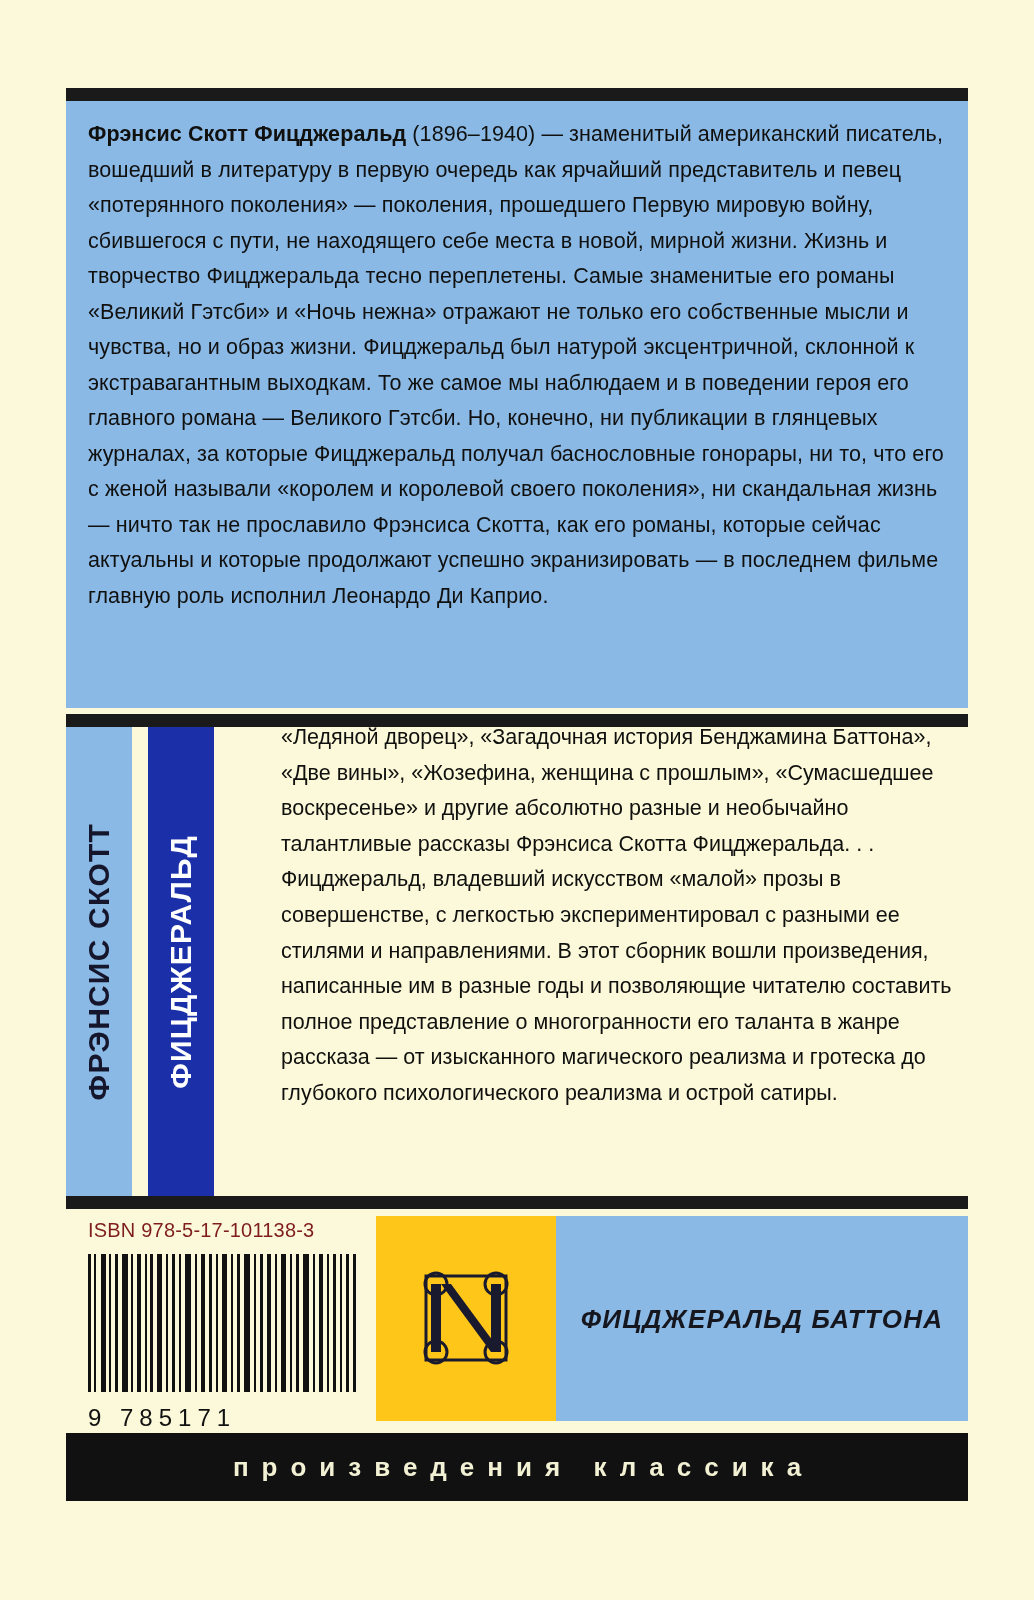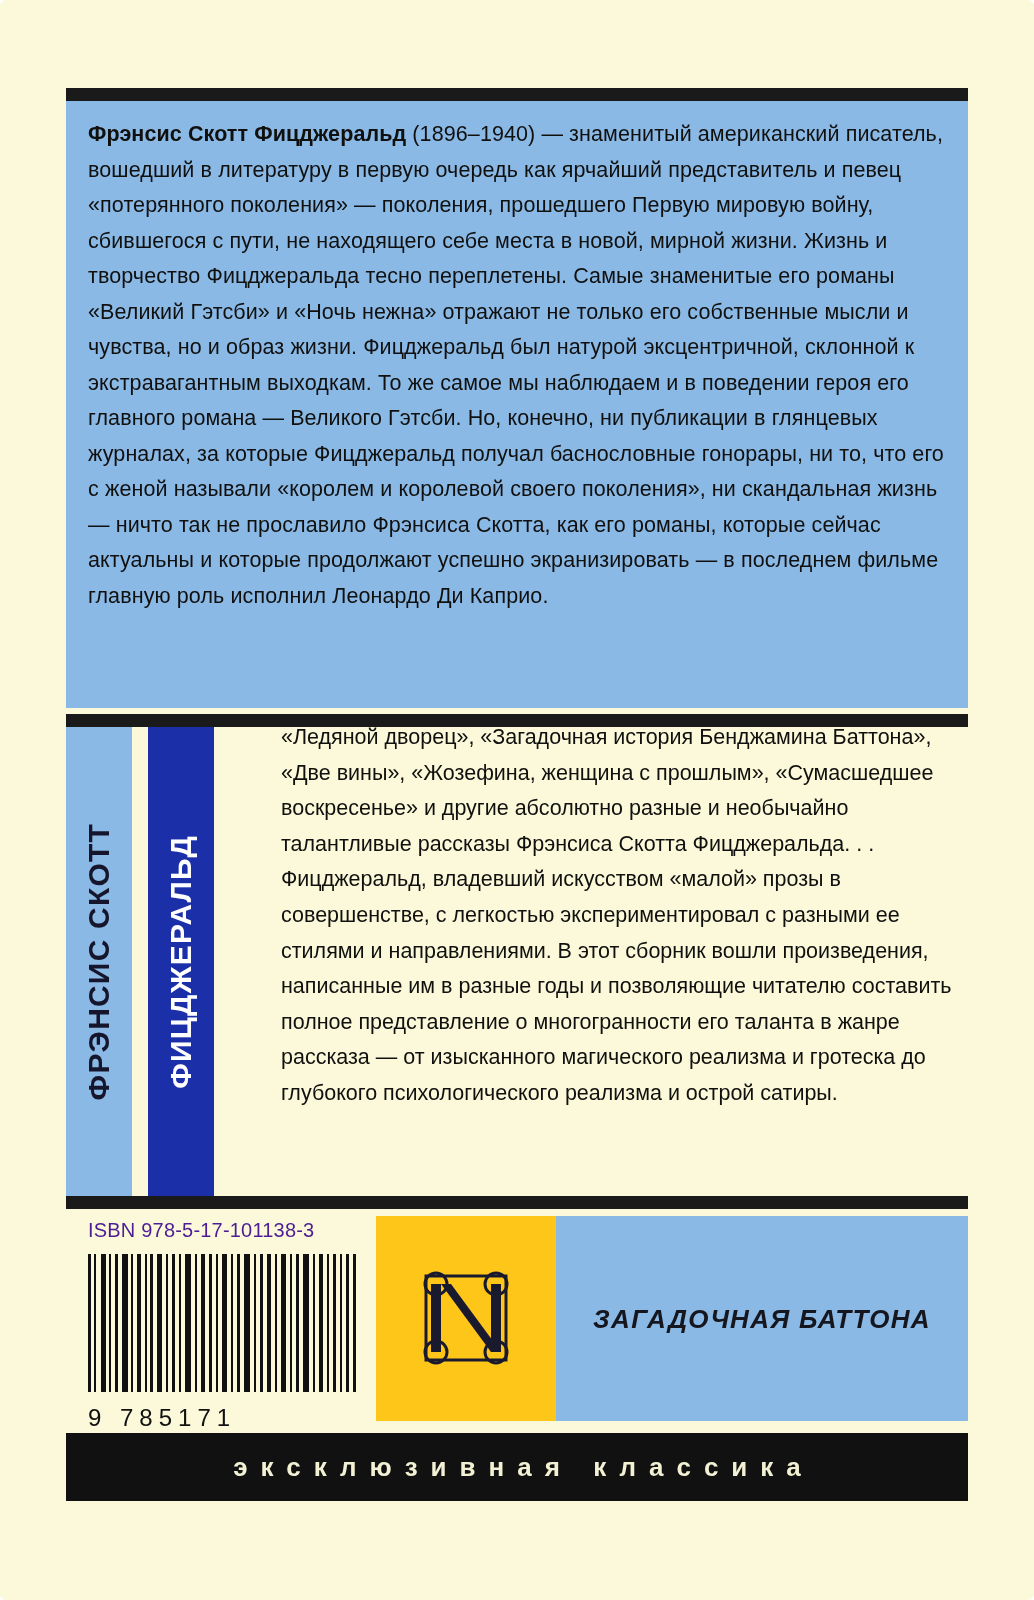--- a/index.html
+++ b/index.html
@@ -12,21 +12,20 @@
     height: 1600px;
     font-family: "Liberation Sans", sans-serif;
     overflow: hidden;
   }
   .cover {
     position: absolute;
     left: 0; top: 0;
     width: 1034px;
     height: 1600px;
     background: #fbf9d9;
-    border-radius: 6px;
   }
   
   .rule {
     position: absolute;
     background: #1a1a1a;
   }
   .rule-top { left: 66px; top: 88px; width: 902px; height: 13px; }
   .rule-mid { left: 66px; top: 714px; width: 902px; height: 13px; }
   .rule-low { left: 66px; top: 1196px; width: 902px; height: 13px; }
 
@@ -99,21 +98,21 @@
   .isbn-area {
     position: absolute;
     left: 0; top: 0;
     width: 300px;
     height: 250px;
     padding: 10px 0 0 22px;
     box-sizing: border-box;
   }
   .isbn-text {
     font-size: 20px;
-    color: #4c1d95;
+    color: #7f1d1d;
     letter-spacing: 0.2px;
   }
   .barcode {
     margin-top: 12px;
     width: 272px;
     height: 138px;
     position: relative;
   }
   .barcode .bar {
     position: absolute;
@@ -268,21 +267,21 @@
         <circle cx="82" cy="26" r="11" fill="none" stroke="#1a1a2e" stroke-width="3"></circle>
         <circle cx="22" cy="94" r="11" fill="none" stroke="#1a1a2e" stroke-width="3"></circle>
         <circle cx="82" cy="94" r="11" fill="none" stroke="#1a1a2e" stroke-width="3"></circle>
         <rect x="17" y="26" width="10" height="68" fill="#1a1a2e"></rect>
         <rect x="77" y="26" width="10" height="68" fill="#1a1a2e"></rect>
         <polygon points="27,26 37,26 87,94 77,94" fill="#1a1a2e"></polygon>
       </svg>
     </div>
 
     <div class="title-box">
-      <div class="title-line">ЗАГАДОЧНАЯ БАТТОНА</div>
+      <div class="title-line">ФИЦДЖЕРАЛЬД БАТТОНА</div>
     </div>
   </div>
 
   <div class="series-bar">
-    <span class="series-label">эксклюзивная классика</span>
+    <span class="series-label">произведения классика</span>
   </div>
 
 </div>
 
 </body></html>

